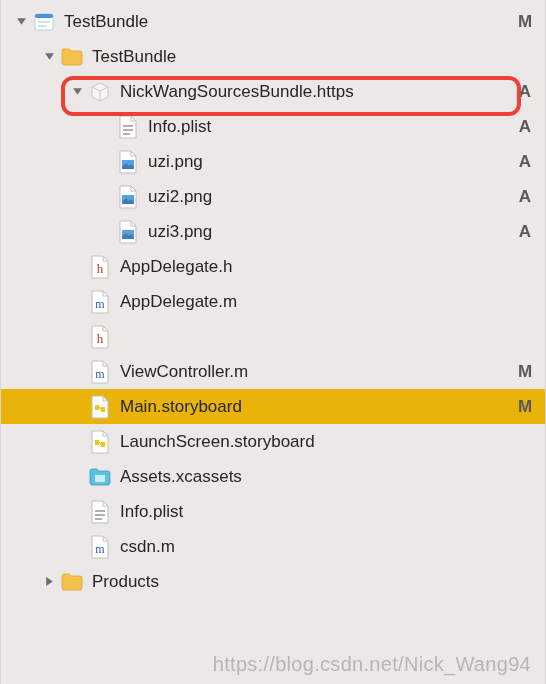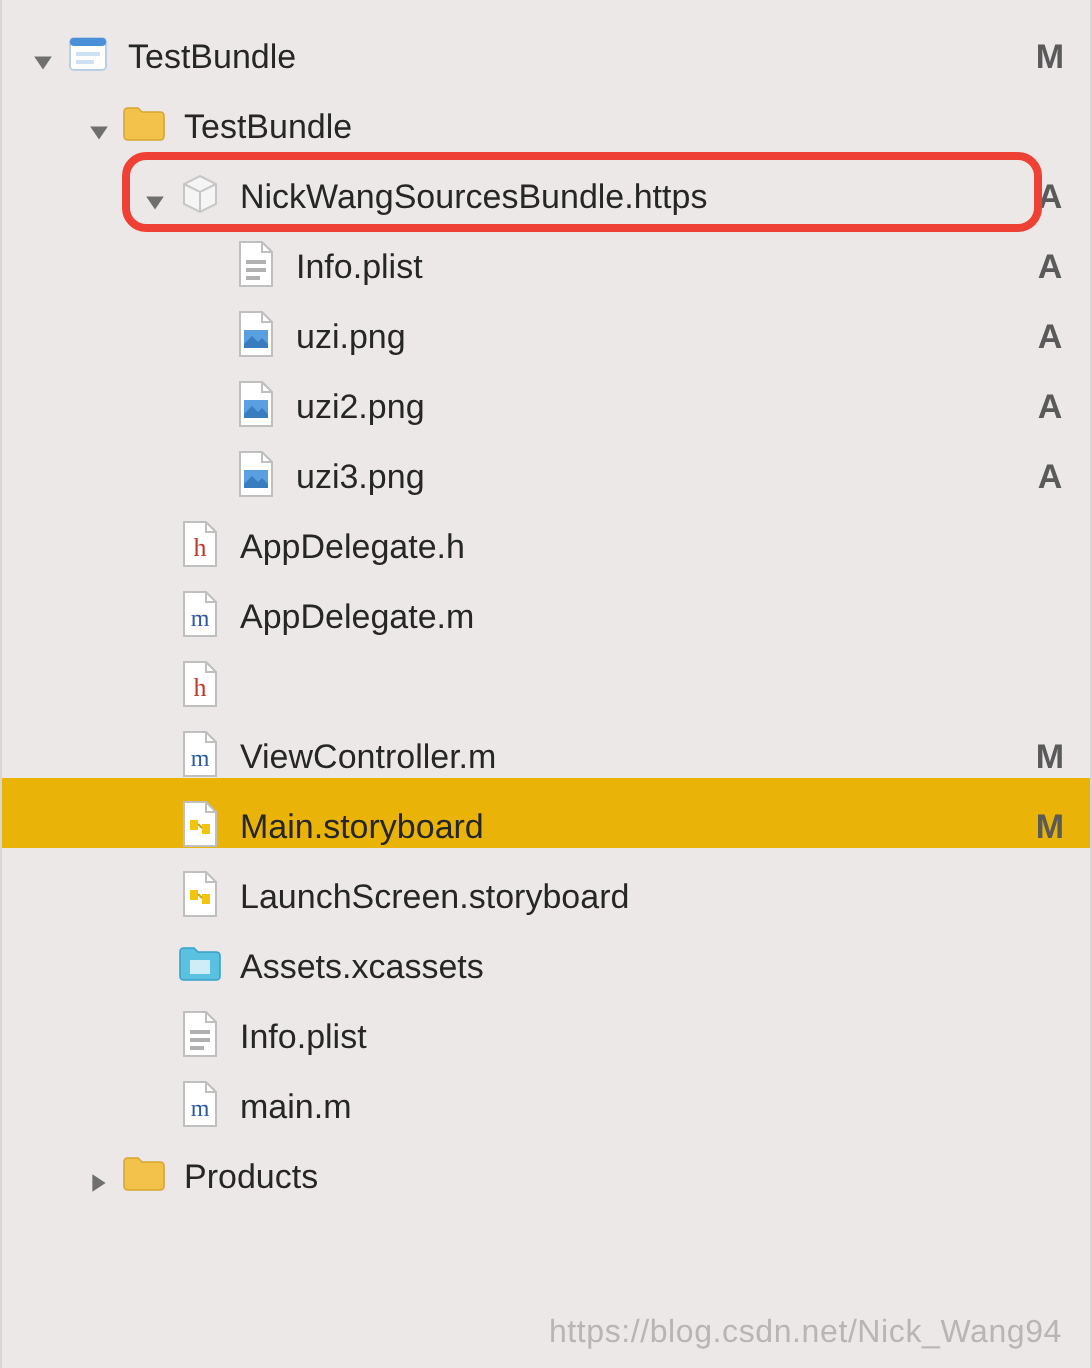--- a/index.html
+++ b/index.html
@@ -11,21 +11,21 @@
       font-size: 17px;
       color: #262626;
       overflow: hidden;
       position: relative;
       border-left: 1px solid #d8d5d4;
       border-right: 1px solid #d8d5d4;
     }
     .tree { padding-top: 4px; }
     .row {
       display: flex;
-      align-items: flex-end;
+      align-items: center;
       height: 35px;
       padding-right: 10px;
       position: relative;
     }
     .row.selected {
       background: #eab308;
     }
     .indent { flex: 0 0 auto; }
     .disclosure {
       width: 16px;
@@ -63,21 +63,21 @@
     .highlight-box {
       position: absolute;
       border: 4px solid #ef4035;
       border-radius: 12px;
       pointer-events: none;
     }
     .watermark {
       position: absolute;
       bottom: 8px;
       right: 14px;
-      font-size: 16px;
+      font-size: 20px;
       color: rgba(120,120,120,0.45);
       letter-spacing: 0.3px;
       font-family: "Helvetica Neue", Arial, sans-serif;
     }
   </style>
 </head>
 <body>
 
 <div class="tree">
 
@@ -300,21 +300,21 @@
 
   <div class="row">
     <div class="indent" style="width:87px"></div>
     <div class="icon">
       <svg width="20" height="24" viewBox="0 0 20 24">
         <path d="M2 1 L13 1 L18 6 L18 23 L2 23 Z" fill="#fff" stroke="#bfbfbf" stroke-width="1"></path>
         <path d="M13 1 L13 6 L18 6" fill="none" stroke="#bfbfbf" stroke-width="1"></path>
         <text x="10" y="18" font-size="12" font-family="Georgia,serif" fill="#2c5aa0" text-anchor="middle">m</text>
       </svg>
     </div>
-    <div class="label">main.m</div>
+    <div class="label">csdn.m</div>
     <div class="status"></div>
   </div>
 
   <div class="row">
     <div class="indent" style="width:40px"></div>
     <div class="disclosure">
       <svg width="11" height="11" viewBox="0 0 10 10">
           <path d="M2 1 L8 5 L2 9 Z" fill="#6f6f6f"></path>
         </svg>
     </div>

